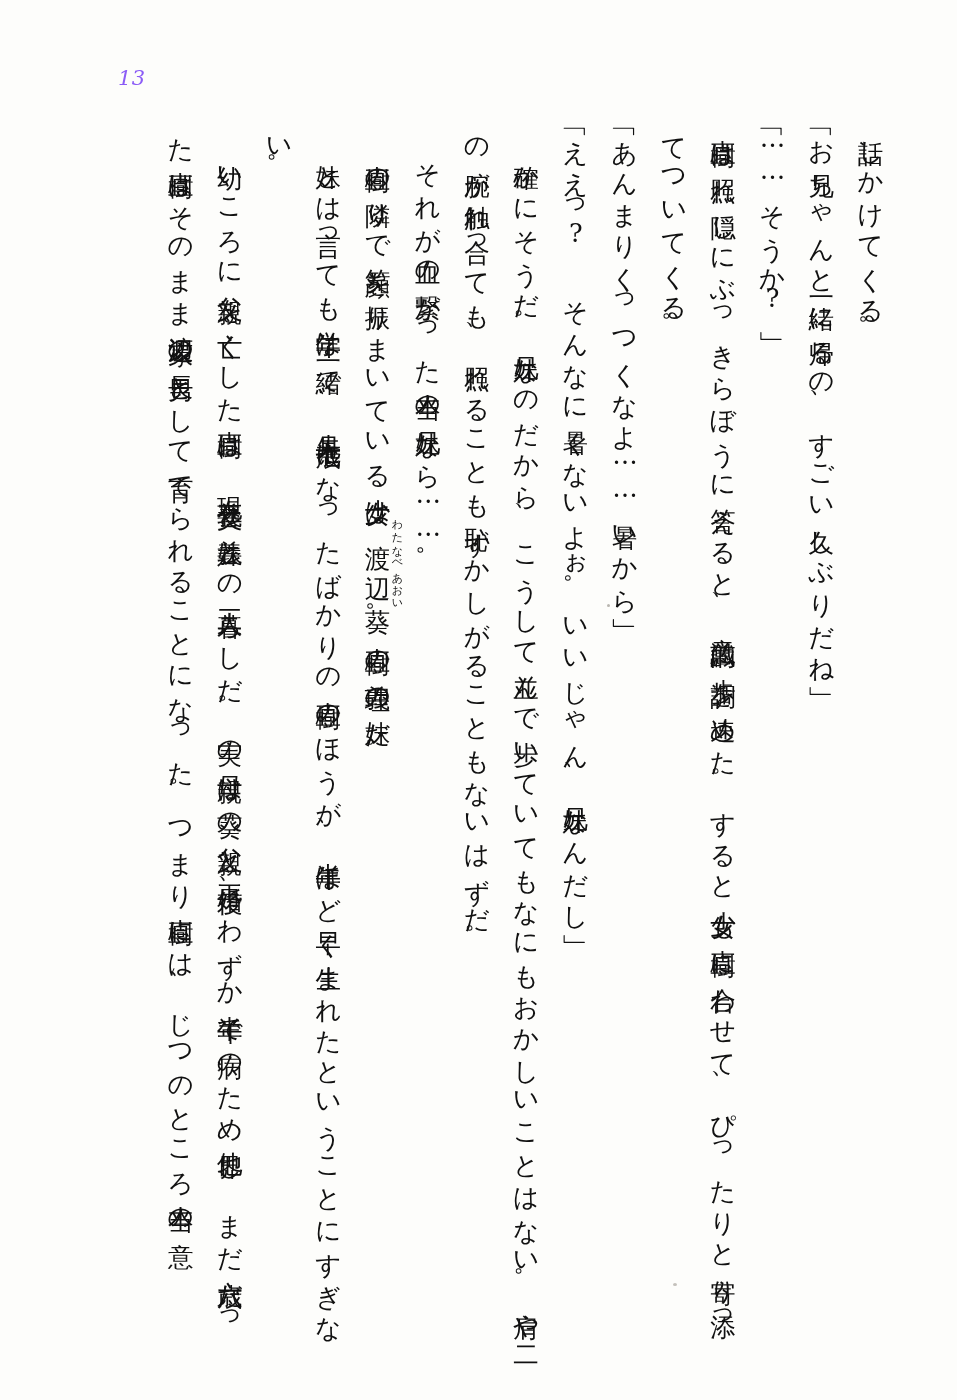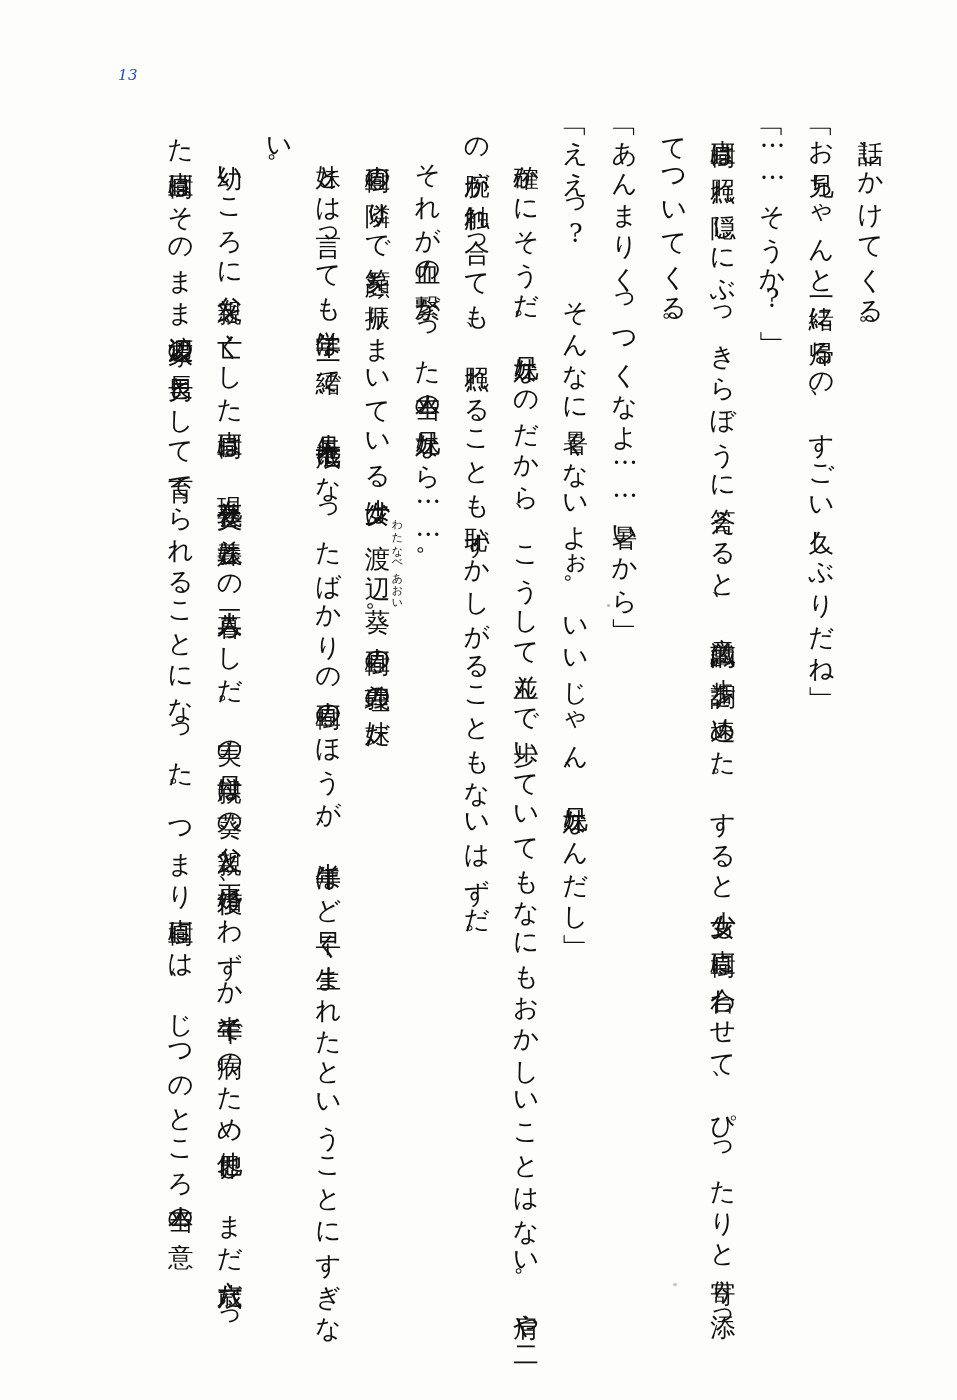--- a/index.html
+++ b/index.html
@@ -14,22 +14,22 @@
     background: #fdfdfb;
     overflow: hidden;
     font-family: "DejaVu Serif", "Liberation Serif", serif;
   }
   .page-number {
     position: absolute;
     left: 118px;
     top: 66px;
     font-family: "DejaVu Serif", "Liberation Serif", serif;
     font-style: italic;
-    font-size: 15px;
-    color: #1d4ed8;
+    font-size: 21px;
+    color: #8b5cf6;
     letter-spacing: 0.5px;
   }
   .text-block {
     position: absolute;
     top: 120px;
     right: 62px;
     left: 62px;
     bottom: 70px;
     writing-mode: vertical-rl;
     text-orientation: upright;

